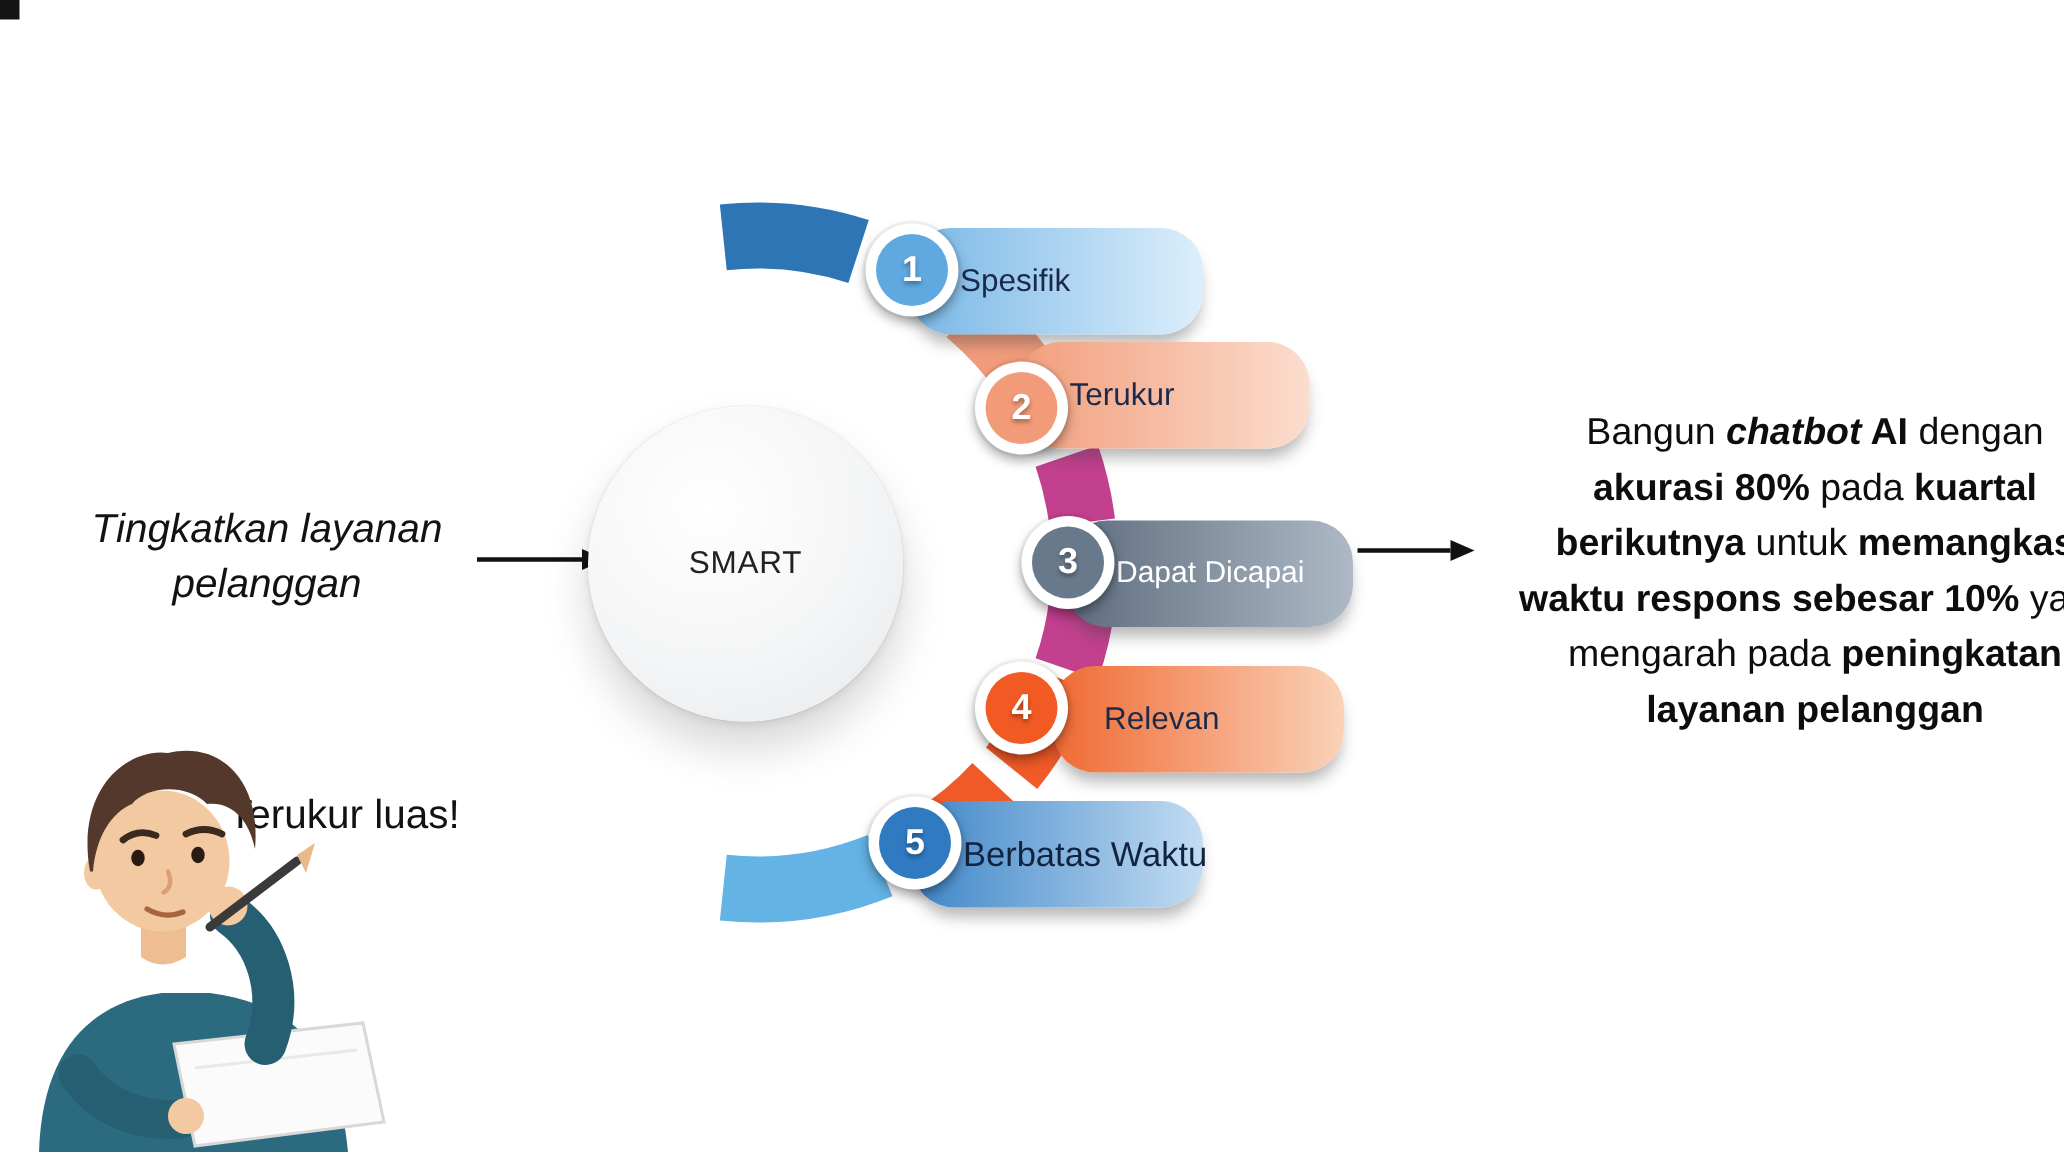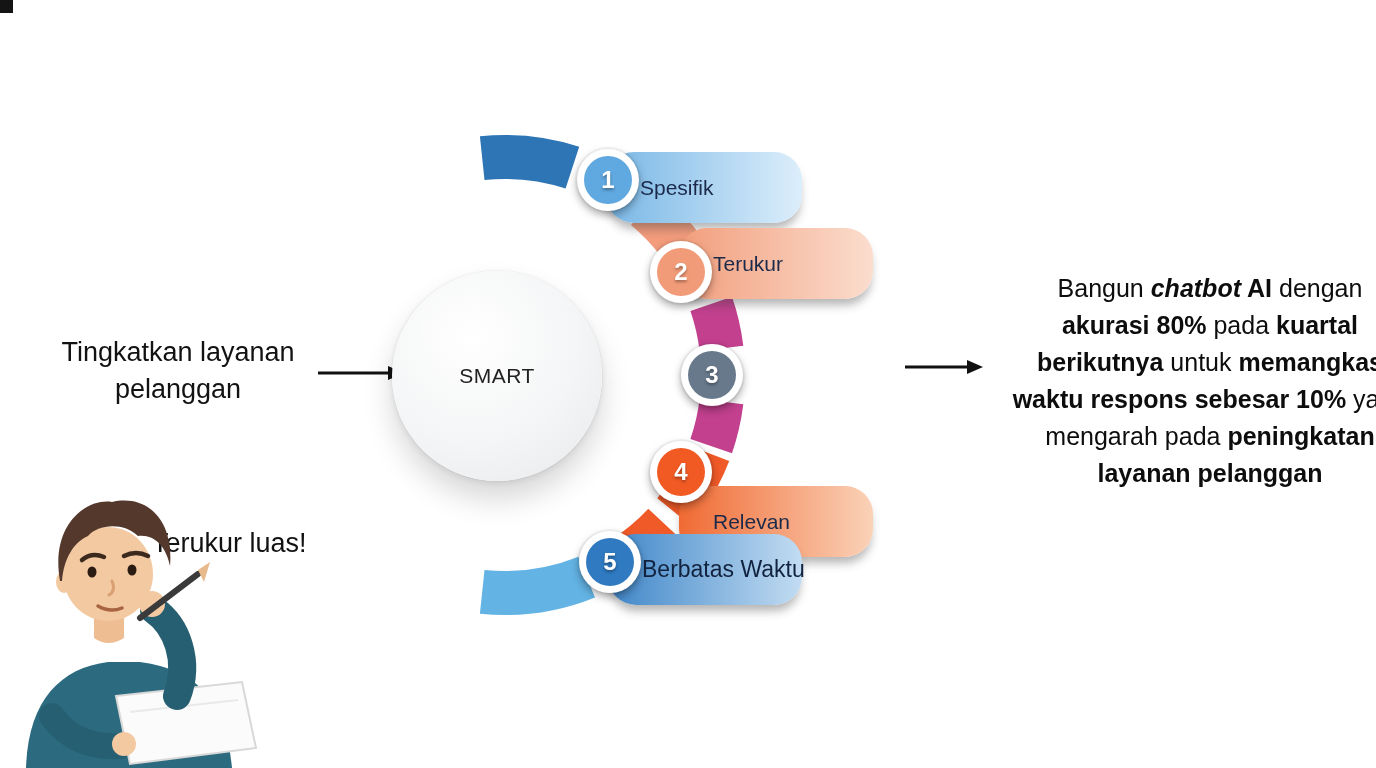--- a/index.html
+++ b/index.html
@@ -9,21 +9,21 @@
     position:relative; width:1376px; height:768px; overflow:hidden;
     background:#ffffff;
     font-family:"Liberation Sans","DejaVu Sans",sans-serif;
     color:#111;
   }
   .corner-mark { position:absolute; left:0; top:0; width:13px; height:13px; background:#141414; }
 
   
   .goal {
     position:absolute; left:28px; top:334px; width:300px;
-    text-align:center; font-size:27px; line-height:37px; color:#121212; font-weight:500;
+    text-align:center; font-size:27px; line-height:37px; color:#121212; font-weight:500;font-style:italic;
   }
   .thought {
     position:absolute; left:152px; top:528px; font-size:27px; color:#121212; font-weight:500;
   }
 
   
   .arrow { position:absolute; }
   .arrow-1 { left:316px; top:362px; }
   .arrow-2 { left:903px; top:356px; }
 
@@ -44,21 +44,21 @@
     position:absolute; height:71px; border-radius:28px;
     background:linear-gradient(90deg, var(--pill-from,#ccc), var(--pill-to,#eee));
     display:flex; align-items:center; justify-content:flex-start;
     padding-left:34px; font-size:21px; color:var(--pill-text,#1b2a4a);
     box-shadow:0 8px 10px -2px rgba(60,60,60,.38);
     z-index:2; white-space:nowrap;
   }
   .p1 { left:606px; top:152px; width:196px; }
   .p2 { left:679px; top:228px; width:194px; }
   .p3 { left:710px; top:347px; width:192px; font-size:20px; }
-  .p4 { left:679px; top:444px; width:194px;margin-top:42px; }
+  .p4 { left:702px; top:444px; width:194px; }
   .p5 { left:608px; top:534px; width:194px; font-size:23px; }
 
   
   .badge {
     position:absolute; width:62px; height:62px; border-radius:50%; background:#ffffff;
     display:flex; align-items:center; justify-content:center;
     box-shadow:0 4px 8px rgba(0,0,0,.35), 0 0 0 2px rgba(0,0,0,0.04);
     z-index:3;
   }
   .badge-num {
@@ -111,20 +111,23 @@
 
   <div class="hub">
     <span>SMART</span>
   </div>
 
   <div class="pill p1" style="--badge-color: #5FA8E0; --pill-from: #79B7E6; --pill-to: #DCEEFB; --pill-text: #1B2A4A;">
     <span>Spesifik</span>
   </div>
   <div class="pill p2" style="--badge-color: #F29B78; --pill-from: #F29E7C; --pill-to: #FBDDCE; --pill-text: #1B2A4A;">
     <span>Terukur</span>
+  </div>
+  <div class="pill p3" style="--badge-color: #68798C; --pill-from: #5D6C7E; --pill-to: #AEB9C5; --pill-text: #FFFFFF;">
+    <span>Dapat Dicapai</span>
   </div>
   <div class="pill p4" style="--badge-color: #F25A24; --pill-from: #F06A33; --pill-to: #FAD2B8; --pill-text: #1B2A4A;">
     <span>Relevan</span>
   </div>
   <div class="pill p5" style="--badge-color: #2F7AC0; --pill-from: #3F86C8; --pill-to: #C2DCF2; --pill-text: #12233F;">
     <span>Berbatas Waktu</span>
   </div>
 
   <div class="badge b1" style="--badge-color: #5FA8E0; --pill-from: #79B7E6; --pill-to: #DCEEFB; --pill-text: #1B2A4A;">
     <div class="badge-num">1</div>

